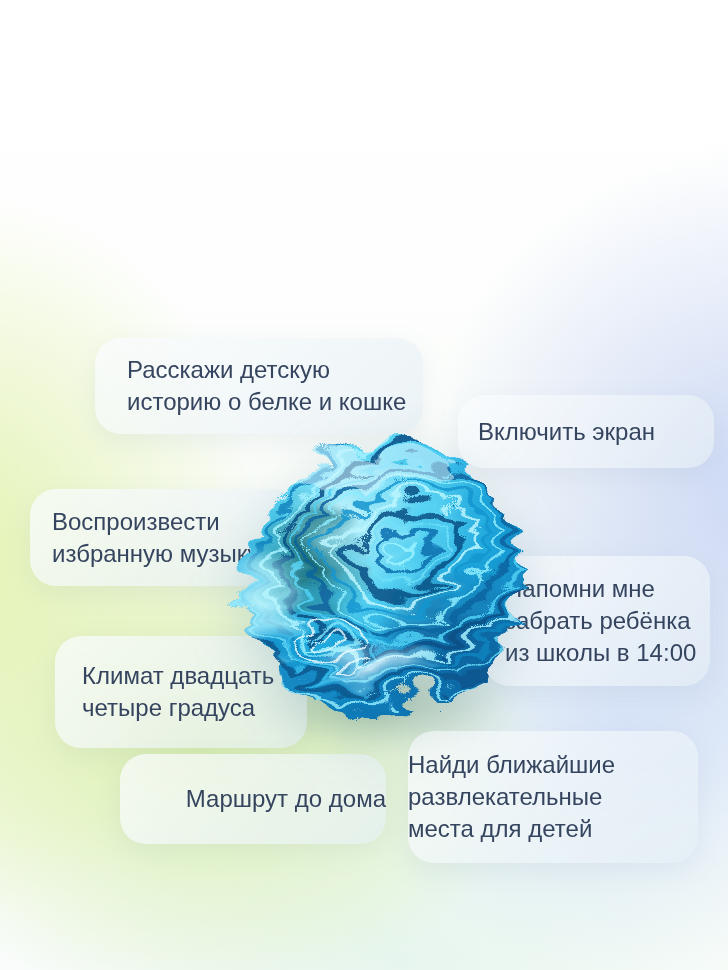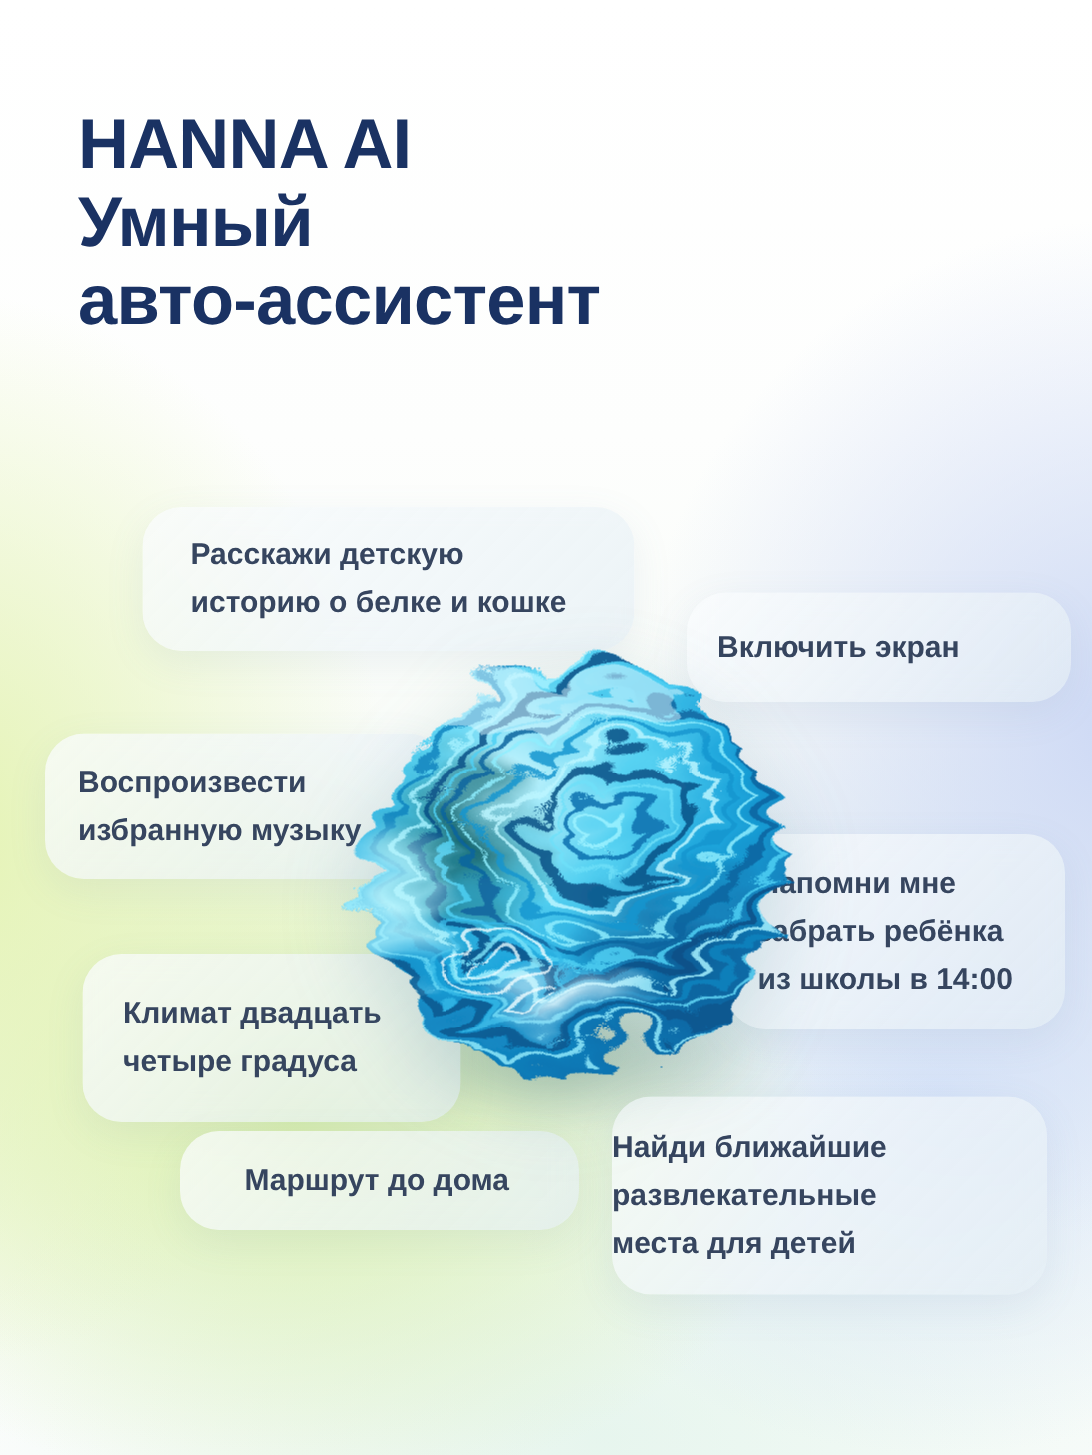--- a/index.html
+++ b/index.html
@@ -28,54 +28,48 @@
     position:absolute;z-index:2;
     display:flex;flex-direction:column;justify-content:center;
     box-sizing:border-box;
     border-radius:26px;
     background:linear-gradient(135deg, rgba(255,255,255,0.55), rgba(222,233,241,0.38));
     background-color:rgba(236,243,248,0.45);
     -webkit-backdrop-filter:blur(9px);
     backdrop-filter:blur(9px);
     box-shadow:0 8px 26px rgba(110,140,165,0.10);
     color:#36455f;
-    font-size:20px;line-height:32px;
+    font-size:24px;line-height:32px;
     white-space:pre-line;
-    font-weight:bold;
   }
   .b1{left:95px;  top:338px; width:328px; height:96px;  padding-left:32px;}
   .b2{left:458px; top:395px; width:256px; height:73px;  padding-left:20px;}
   .b3{left:30px;  top:489px; width:268px; height:97px;  padding-left:22px;}
   .b4{left:484px; top:556px; width:226px; height:130px; padding-left:21px;}
   .b5{left:55px;  top:636px; width:252px; height:112px;  padding-left:27px;}
-  .b6{left:120px; top:754px; width:266px; height:66px;  padding-left:43px;}
+  .b6{left:120px; top:754px; width:266px; height:90px;  padding-left:43px;text-align:right;}
   .b7{left:408px; top:731px; width:290px; height:132px; }
   .blob-wrap{
     position:absolute;left:205px;top:405px;width:330px;height:324px;z-index:3;
   }
   .blob-wrap svg{
     width:100%;height:100%;
     filter:drop-shadow(0 18px 26px rgba(60,120,140,0.22));
   }
   .blob-shadow{
     position:absolute;left:248px;top:658px;width:260px;height:92px;z-index:1;
     background:radial-gradient(closest-side, rgba(42,92,80,0.26), rgba(42,92,80,0));
     filter:blur(9px);
   }
 </style>
 </head>
 <body>
 
 <div class="stage">
 
-  <header class="title-block">
-    <div class="brand">HANNA AI</div>
-    <div class="subtitle">Умный
-авто-ассистент</div>
-  </header>
 
   <div class="blob-shadow"></div>
 
   <div class="bubble b1">Расскажи детскую
 историю о белке и кошке</div>
   <div class="bubble b3">Воспроизвести
 избранную музыку</div>
   <div class="bubble b2">Включить экран</div>
   <div class="bubble b4">Напомни мне
 забрать ребёнка

